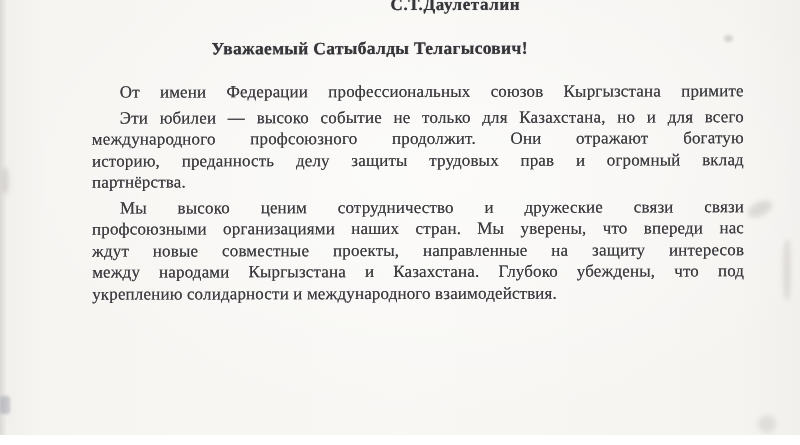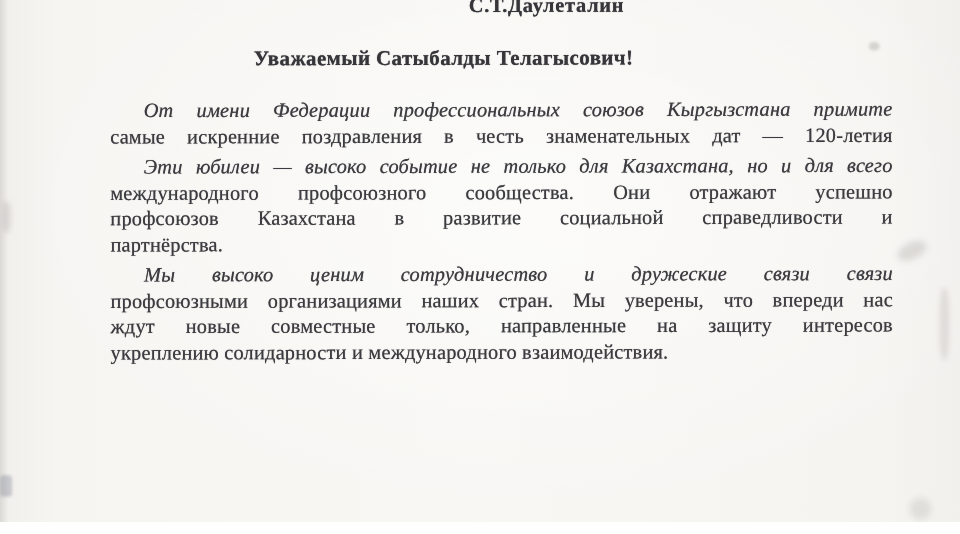--- a/index.html
+++ b/index.html
@@ -63,21 +63,20 @@
     letter-spacing: 0.15px;
     text-shadow: 0 0 0.6px rgba(55,55,60,0.8);
     white-space: normal;
   }
   .j {
     text-align: justify;
     text-align-last: justify;
   }
   .ind {
     text-indent: 28px;
-    font-style: italic;
   }
   
   .artifact { position: absolute; pointer-events: none; }
   .streak-left {
     left: 0; top: 0; width: 7px; height: 445px;
     background: linear-gradient(90deg, rgba(168,165,160,0.30), rgba(168,165,160,0));
   }
   .dot-top-right {
     left: 724px; top: 35px; width: 9px; height: 7px;
     background: rgba(150,148,144,0.35);
@@ -132,32 +131,32 @@
   <div class="scan-tilt">
 
     <div class="sig-name">С.Т.Даулеталин</div>
 
     <div class="salutation">Уважаемый Сатыбалды Телагысович!</div>
 
     <div class="letter-body">
 
       <div class="para">
         <div class="ln j ind">От имени Федерации профессиональных союзов Кыргызстана примите</div>
-        <div class="ln j">самые искренние поздравления в честь знаменательных дат — 120-летия</div>
       </div>
 
       <div class="para">
         <div class="ln j ind">Эти юбилеи — высоко событие не только для Казахстана, но и для всего</div>
-        <div class="ln j">международного профсоюзного сообщества. Они отражают успешно</div>
-        <div class="ln j">профсоюзов Казахстана в развитие социальной справедливости и</div>
+        <div class="ln j">международного профсоюзного продолжит. Они отражают богатую</div>
+        <div class="ln j">историю, преданность делу защиты трудовых прав и огромный вклад</div>
         <div class="ln">партнёрства.</div>
       </div>
 
       <div class="para">
         <div class="ln j ind">Мы высоко ценим сотрудничество и дружеские связи связи</div>
         <div class="ln j">профсоюзными организациями наших стран. Мы уверены, что впереди нас</div>
-        <div class="ln j">ждут новые совместные только, направленные на защиту интересов</div>
+        <div class="ln j">ждут новые совместные проекты, направленные на защиту интересов</div>
+        <div class="ln j">между народами Кыргызстана и Казахстана. Глубоко убеждены, что под</div>
         <div class="ln">укреплению солидарности и международного взаимодействия.</div>
       </div>
 
     </div>
   </div>
 </div>
 
 </body></html>

